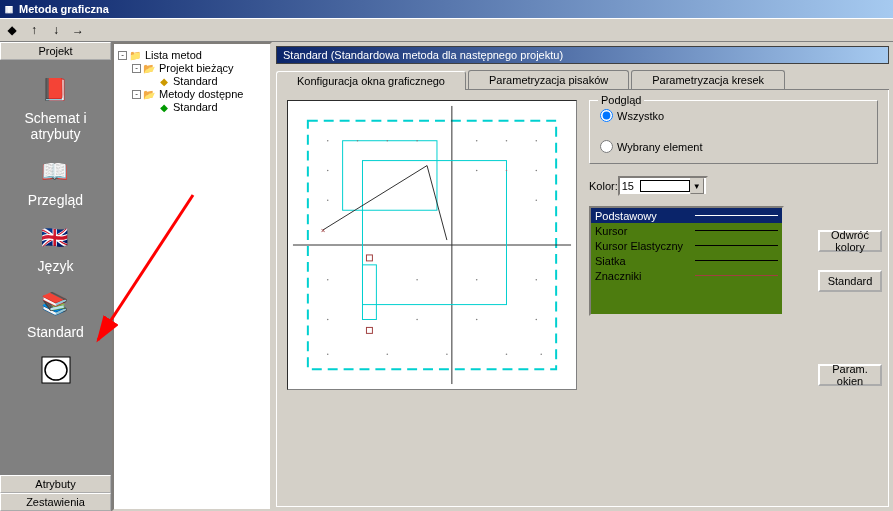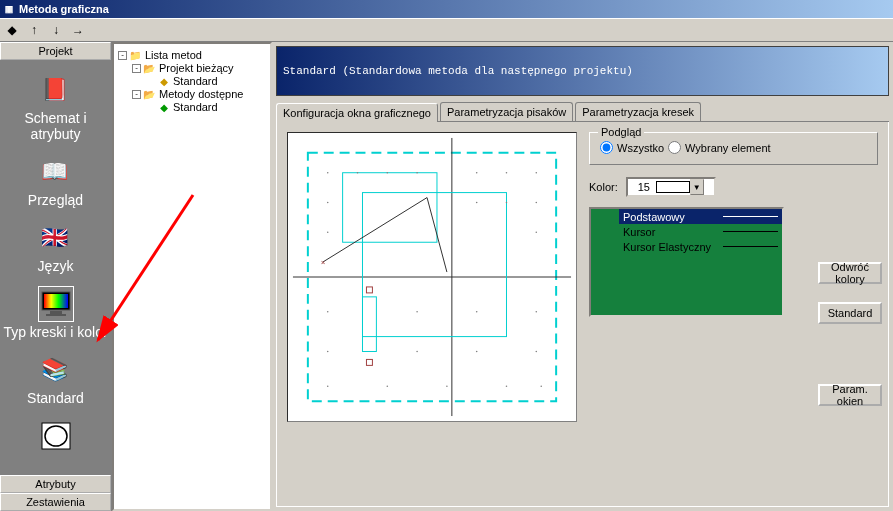--- a/index.html
+++ b/index.html
@@ -99,32 +99,31 @@
 .rightpanel {
   flex: 1;
   background: #d4d0c8;
   padding: 4px;
   display: flex;
   flex-direction: column;
 }
 .rp-title {
   background: linear-gradient(to right, #0a246a, #a6caf0);
   color: #fff;
-  padding: 18px 6px;
+  padding: 2px 6px;
   font-size: 11px;
   border: 1px solid #404040;
-  font-family: Liberation Mono, monospace;
 }
 .tabs {
   display: flex;
   margin-top: 6px;
   border-bottom: 1px solid #808080;
 }
 .tab {
-  padding: 3px 6px;
+  padding: 3px 20px;
   border: 1px solid #808080;
   border-bottom: none;
   background: #d4d0c8;
   margin-right: 2px;
   cursor: pointer;
   font-size: 11px;
   border-radius: 3px 3px 0 0;
   position: relative;
 }
 .tab.active {
@@ -163,40 +162,39 @@
 }
 .groupbox::before {
   content: attr(data-legend);
   position: absolute;
   top: -7px;
   left: 8px;
   background: #d4d0c8;
   padding: 0 3px;
   font-size: 11px;
 }
-.radio-row { display: flex; gap: 4px; align-items: flex-start; }
+.radio-row { display: flex; gap: 18px; align-items: flex-start; flex-direction: column; }
 .radio-row label { display:flex;align-items:center;gap:4px;cursor:pointer;}
-.row { display:flex;align-items:center;gap:8px;margin-bottom:10px;}
+.row { display:flex;align-items:center;margin-bottom:10px;}
 .colorcombo {
   display:flex;align-items:center;
   border: 2px inset #d4d0c8;
   background: #fff;
-  padding: 1px 10px;
+  padding: 1px 2px;
   width: 90px;
   height: 20px;
 }
 .colorcombo .num { width:18px;font-size:11px; }
 .colorcombo .swatch { flex:1;height:12px;background:#fff;border:1px solid #000; }
 .colorcombo .dd { width:14px;height:16px;border:1px outset #d4d0c8;background:#d4d0c8;display:flex;align-items:center;justify-content:center;font-size:8px;cursor:pointer;}
 .elemlist {
   border: 2px inset #d4d0c8;
-  background:#15803d;
+  background:#4d7c0f;
   width: 195px;
   height: 110px;
-  padding-left: 28px;
 }
 .elemlist .row2 {
   display:flex;align-items:center;
   height:15px;
   padding:0 4px;
   font-size:11px;
 }
 .elemlist .row2.sel { background:#0a246a;color:#fff; }
 .elemlist .row2 .nm { width:100px; }
 .elemlist .row2 .line { flex:1;height:0;border-top:1px solid; }
@@ -250,39 +248,20 @@
         <div class="iconbox">📕</div>
         <div class="lbl">Schemat i atrybuty</div>
       </div>
       <div class="lp-item">
         <div class="iconbox">📖</div>
         <div class="lbl">Przegląd</div>
       </div>
       <div class="lp-item">
         <div class="iconbox">🇬🇧</div>
         <div class="lbl">Język</div>
-      </div>
-      <div class="lp-item sel">
-        <div class="iconbox">
-          <svg width="32" height="28">
-              <rect x="2" y="2" width="28" height="18" fill="#000" stroke="#555"></rect>
-              <rect x="4" y="4" width="24" height="14" fill="url(#g1)"></rect>
-              <rect x="10" y="21" width="12" height="3" fill="#555"></rect>
-              <rect x="6" y="24" width="20" height="2" fill="#555"></rect>
-          <defs>
-                <linearGradient id="g1">
-                  <stop offset="0" stop-color="#f00"></stop>
-                  <stop offset="0.3" stop-color="#ff0"></stop>
-                  <stop offset="0.6" stop-color="#0f0"></stop>
-                  <stop offset="1" stop-color="#00f"></stop>
-                </linearGradient>
-              </defs>
-            </svg>
-        </div>
-        <div class="lbl">Typ kreski i kolor</div>
       </div>
       <div class="lp-item">
         <div class="iconbox">📚</div>
         <div class="lbl">Standard</div>
       </div>
       <div class="lp-item">
         <div class="iconbox">
           <svg width="30" height="28">
               <rect x="1" y="1" width="28" height="26" fill="#fff" stroke="#000"></rect>
               <ellipse cx="15" cy="14" rx="11" ry="10" fill="none" stroke="#000" stroke-width="1.5"></ellipse>
@@ -413,21 +392,29 @@
               <span class="line" style="border-color:#fff"></span>
             </div>
           <div class="row2">
               <span class="nm">Kursor</span>
               <span class="line" style="border-color:#000"></span>
             </div>
           <div class="row2">
               <span class="nm">Kursor Elastyczny</span>
               <span class="line" style="border-color:#000"></span>
             </div>
+          <div class="row2">
+              <span class="nm">Siatka</span>
+              <span class="line" style="border-color:#000"></span>
+            </div>
+          <div class="row2">
+              <span class="nm">Znaczniki</span>
+              <span class="line" style="border-color:#a04040"></span>
+            </div>
         </div>
 
         <button class="rbtn" style="right:-4px;top:130px">Odwróć kolory</button>
         <button class="rbtn" style="right:-4px;top:170px">Standard</button>
-        <button class="rbtn" style="right:-4px;top:252px">Param. okien</button>
+        <button class="rbtn" style="right:-4px;top:264px">Param. okien</button>
       </div>
     </div>
   </div>
 </div>
 
 </body></html>

